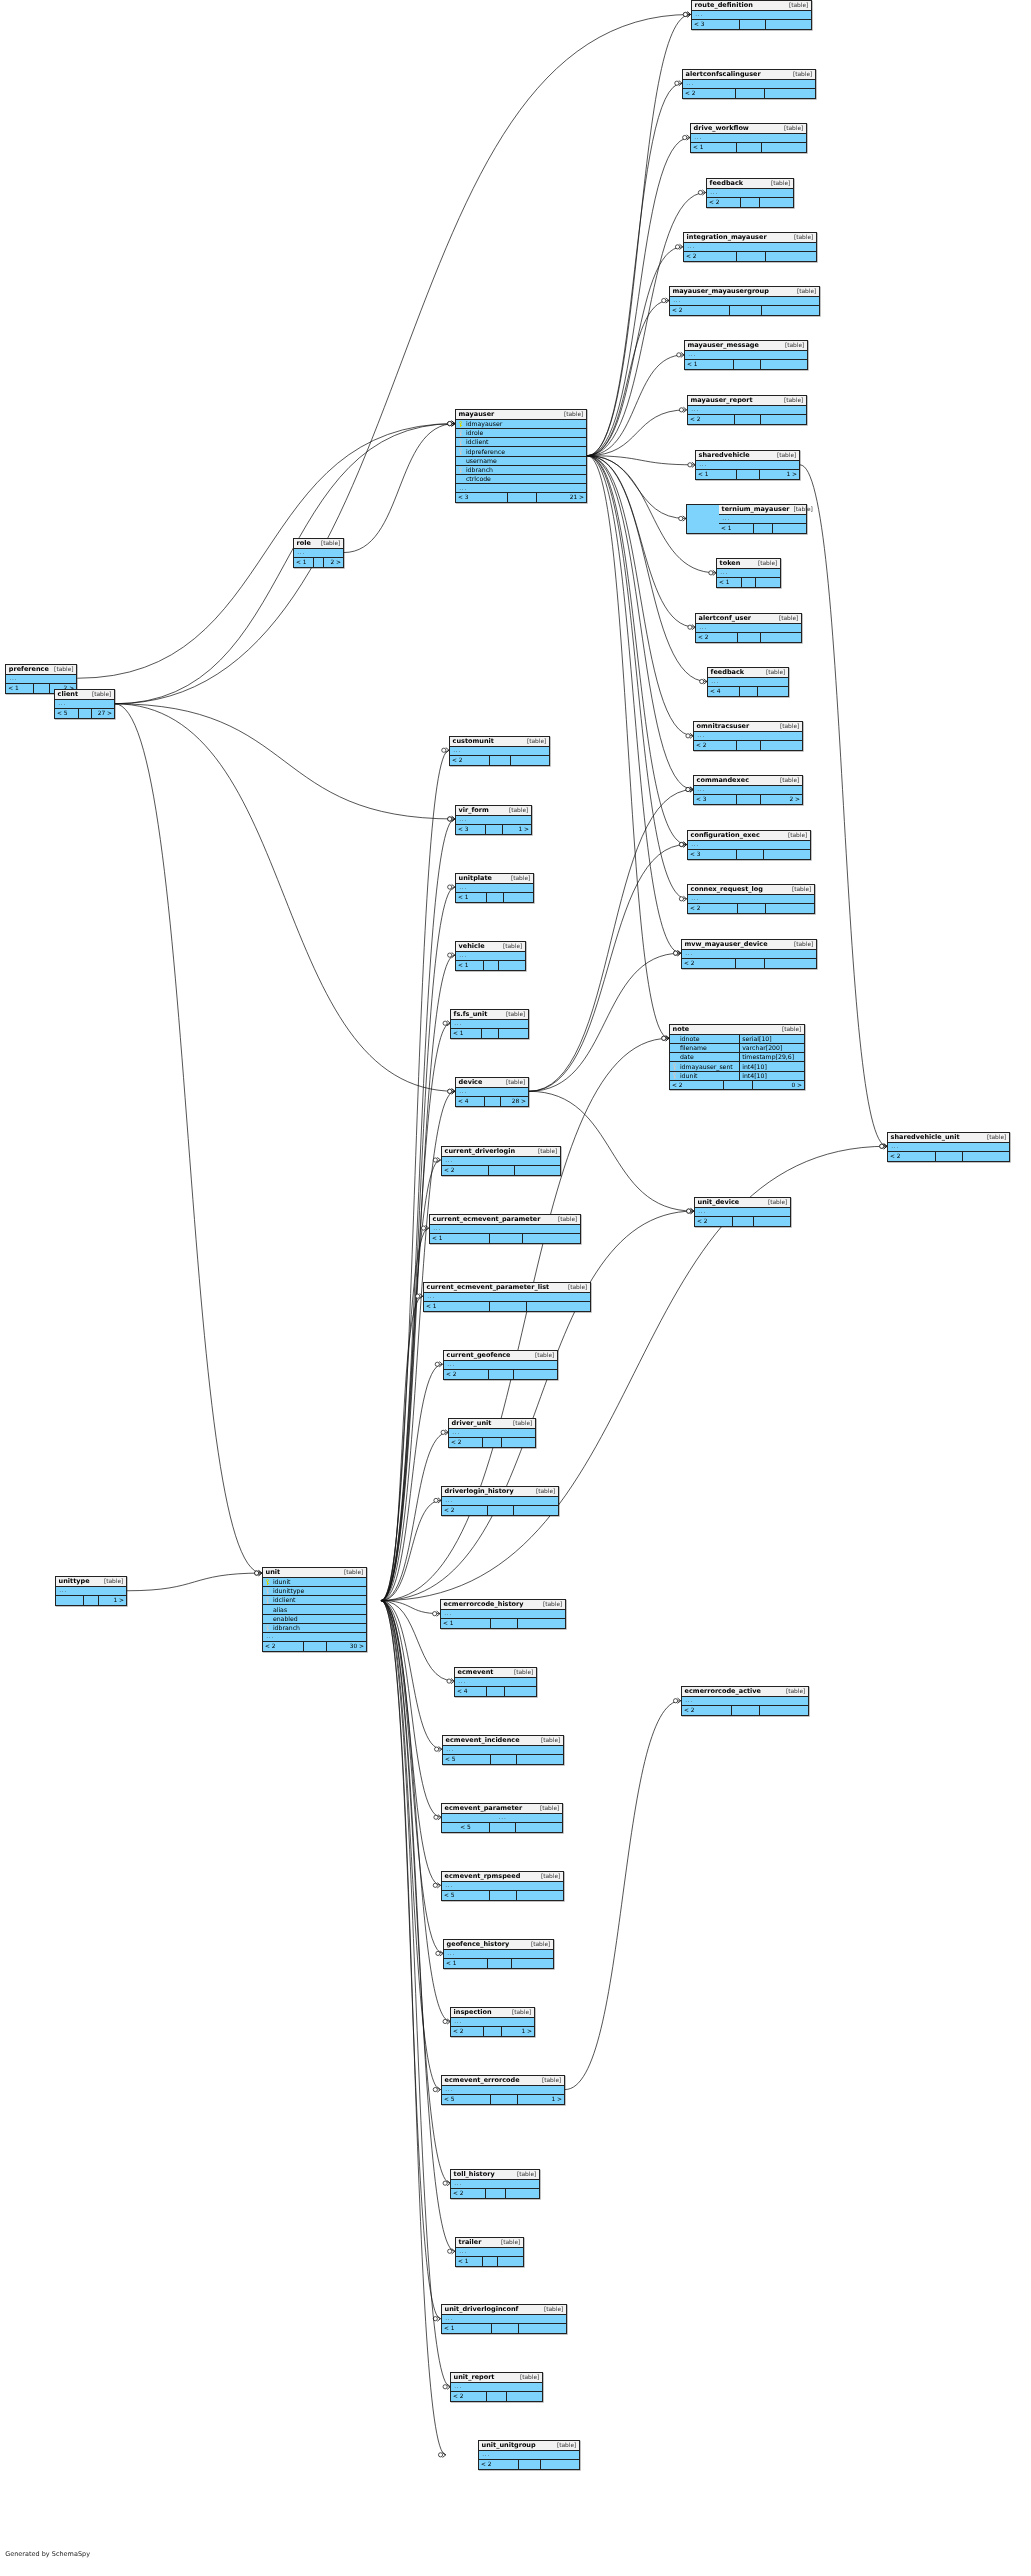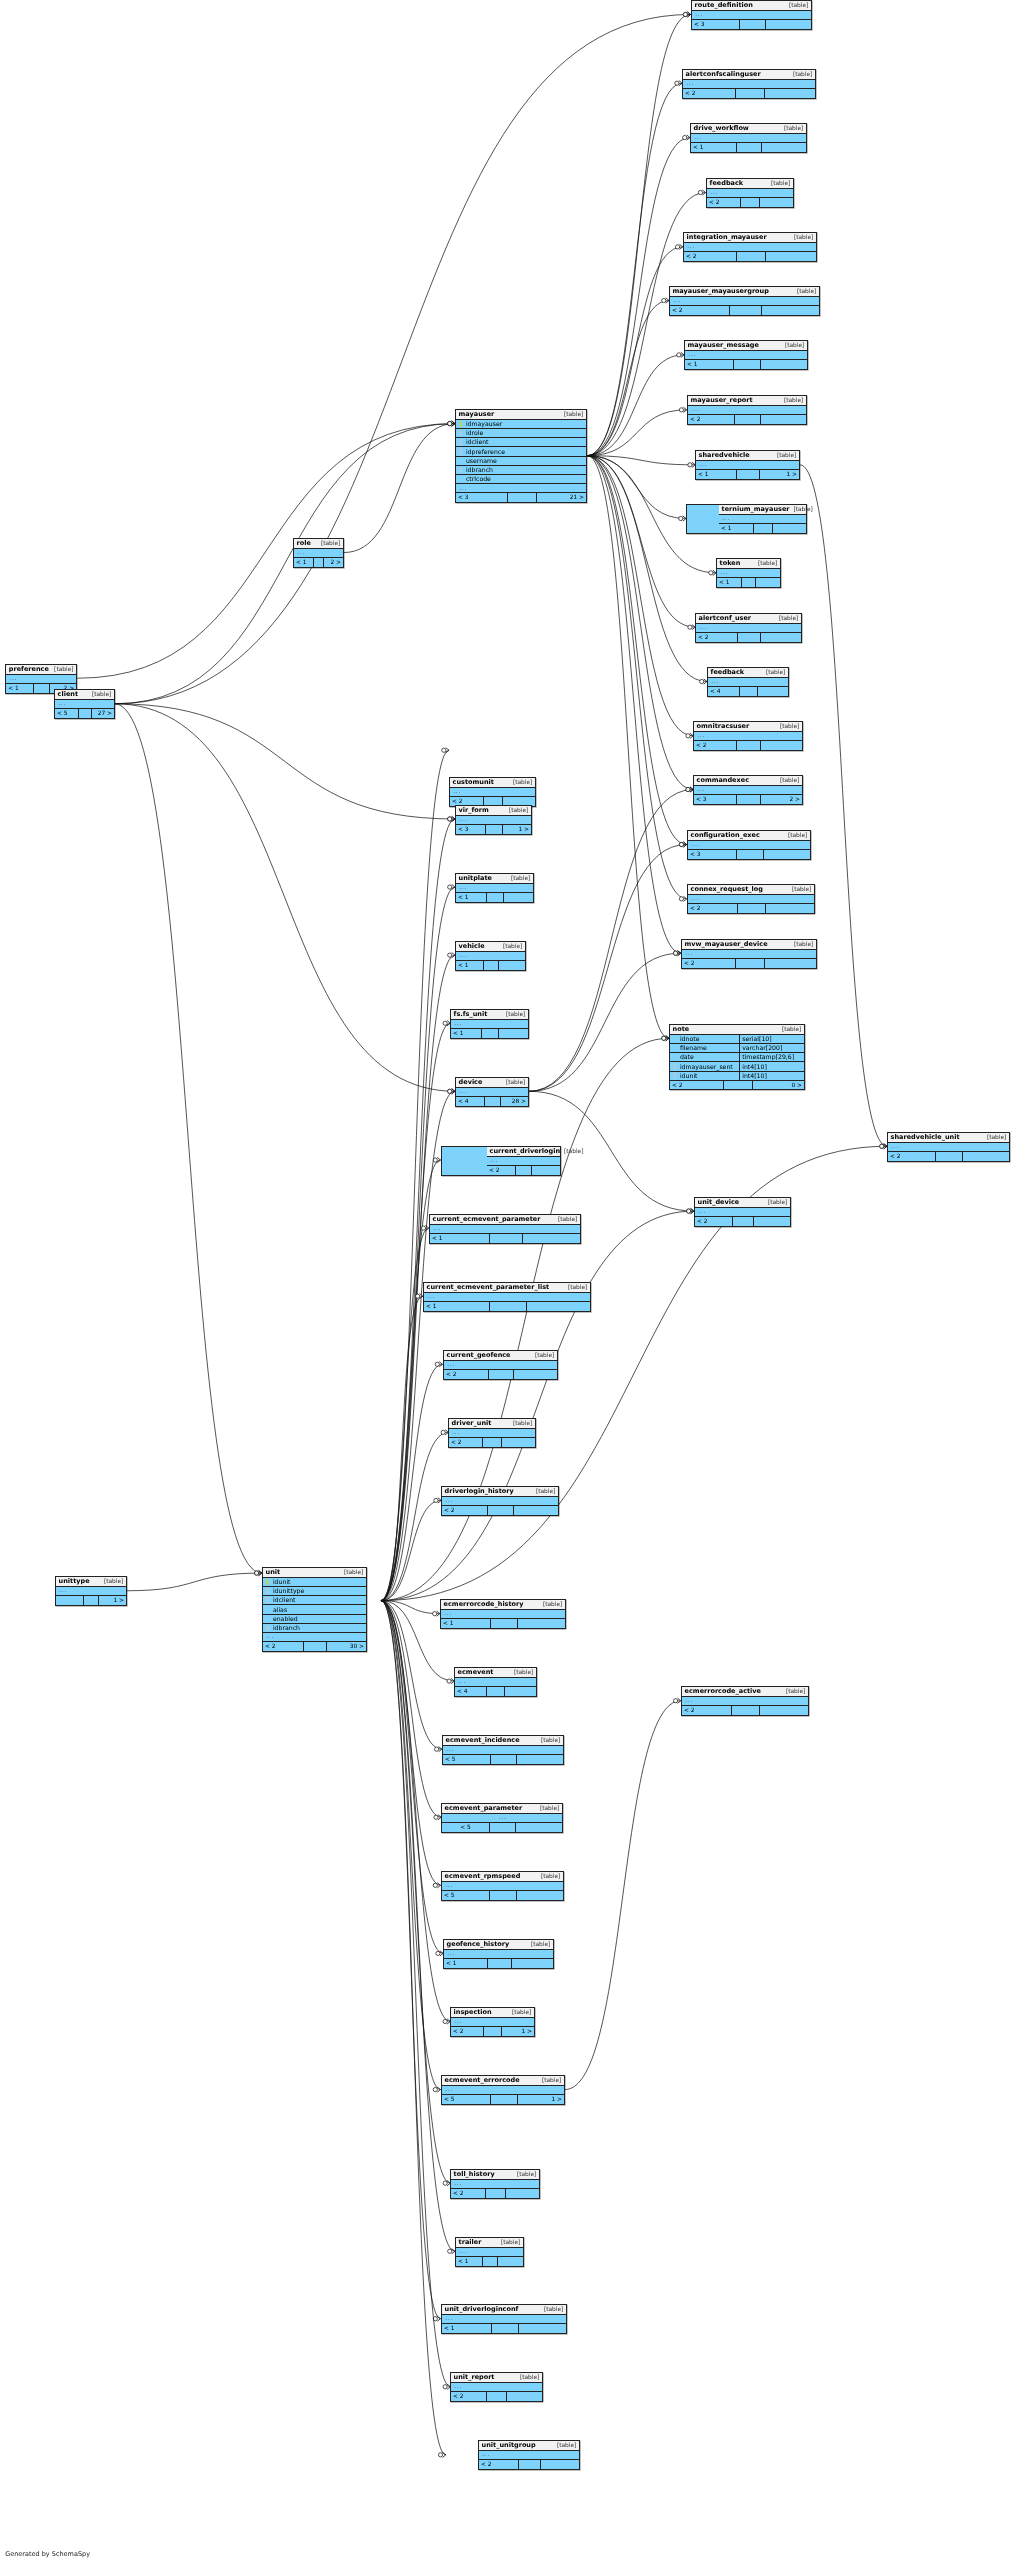--- a/index.html
+++ b/index.html
@@ -726,21 +726,21 @@
         </div>
         <div class="col dots">
           <span class="cn">...</span>
         </div>
         <div class="foot">
           <div class="c l"></div>
           <div class="c m"></div>
           <div class="c r">1 &gt;</div>
         </div>
       </div>
-      <div class="tbl" style="left: 449px; top: 736px; width: 87px; margin-top: 41px;">
+      <div class="tbl" style="left: 449px; top: 736px; width: 101px;">
         <div class="hdr">
           <span class="nm">customunit</span>
           <span class="tag">[table]</span>
         </div>
         <div class="col dots">
           <span class="cn">...</span>
         </div>
         <div class="foot">
           <div class="c l">&lt; 2</div>
           <div class="c m"></div>
@@ -810,21 +810,21 @@
         </div>
         <div class="col dots">
           <span class="cn">...</span>
         </div>
         <div class="foot">
           <div class="c l">&lt; 4</div>
           <div class="c m"></div>
           <div class="c r">28 &gt;</div>
         </div>
       </div>
-      <div class="tbl" style="left: 441px; top: 1146px; width: 120px; padding-left: 45px;">
+      <div class="tbl" style="left: 441px; top: 1146px; width: 120px;">
         <div class="hdr">
           <span class="nm">current_driverlogin</span>
           <span class="tag">[table]</span>
         </div>
         <div class="col dots">
           <span class="cn">...</span>
         </div>
         <div class="foot">
           <div class="c l">&lt; 2</div>
           <div class="c m"></div>

